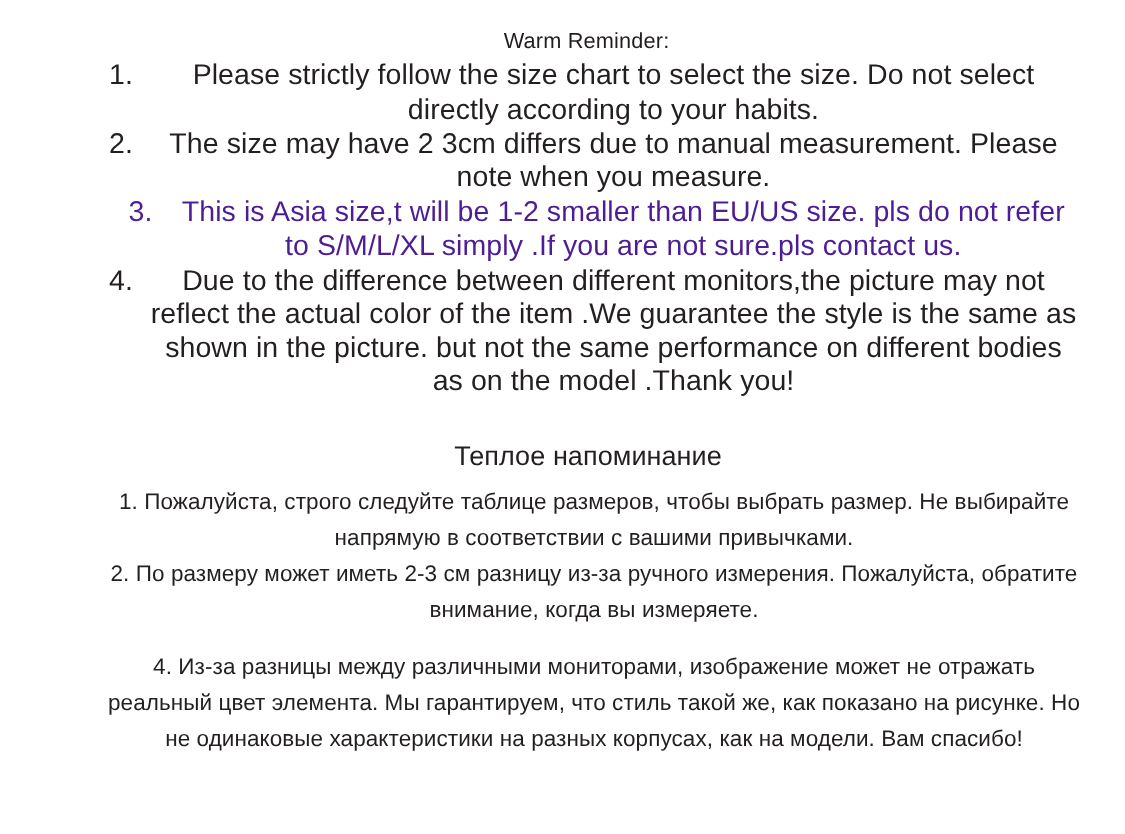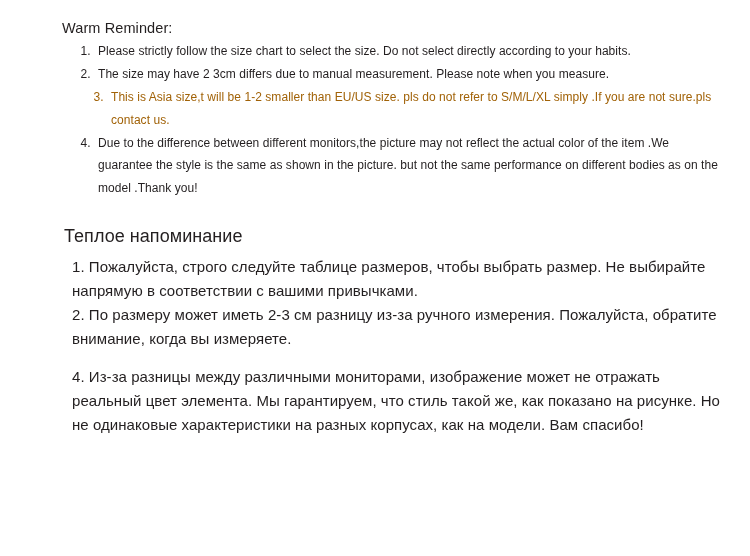--- a/index.html
+++ b/index.html
@@ -13,44 +13,45 @@
     font-family: "Liberation Sans", sans-serif;
     color: #231f20;
     overflow: hidden;
   }
   .page {
     position: relative;
     width: 750px;
     height: 556px;
     box-sizing: border-box;
     padding: 18px 30px 0 62px;
+    text-align: center;
   }
 
   
   .en-title {
     font-size: 14.5px;
     line-height: 20px;
     letter-spacing: 0.1px;
     margin: 0 0 2px 0;
     color: #231f20;
   }
   ol.en-list {
     margin: 0;
     padding: 0 0 0 32px;
     list-style: decimal;
-    font-size: 12px;
+    font-size: 19px;
     line-height: 22.5px;
     letter-spacing: 0.05px;
   }
   ol.en-list > li {
     margin: 0 0 0.5px 0;
     padding-left: 4px;
   }
   ol.en-list > li.red {
-    color: #a16207;
+    color: #4c1d95;
     margin-left: 13px;
   }
 
   
   .ru-block {
     margin-top: 26px;
     font-size: 15px;
     line-height: 24px;
     letter-spacing: 0.05px;
     padding-left: 2px;

